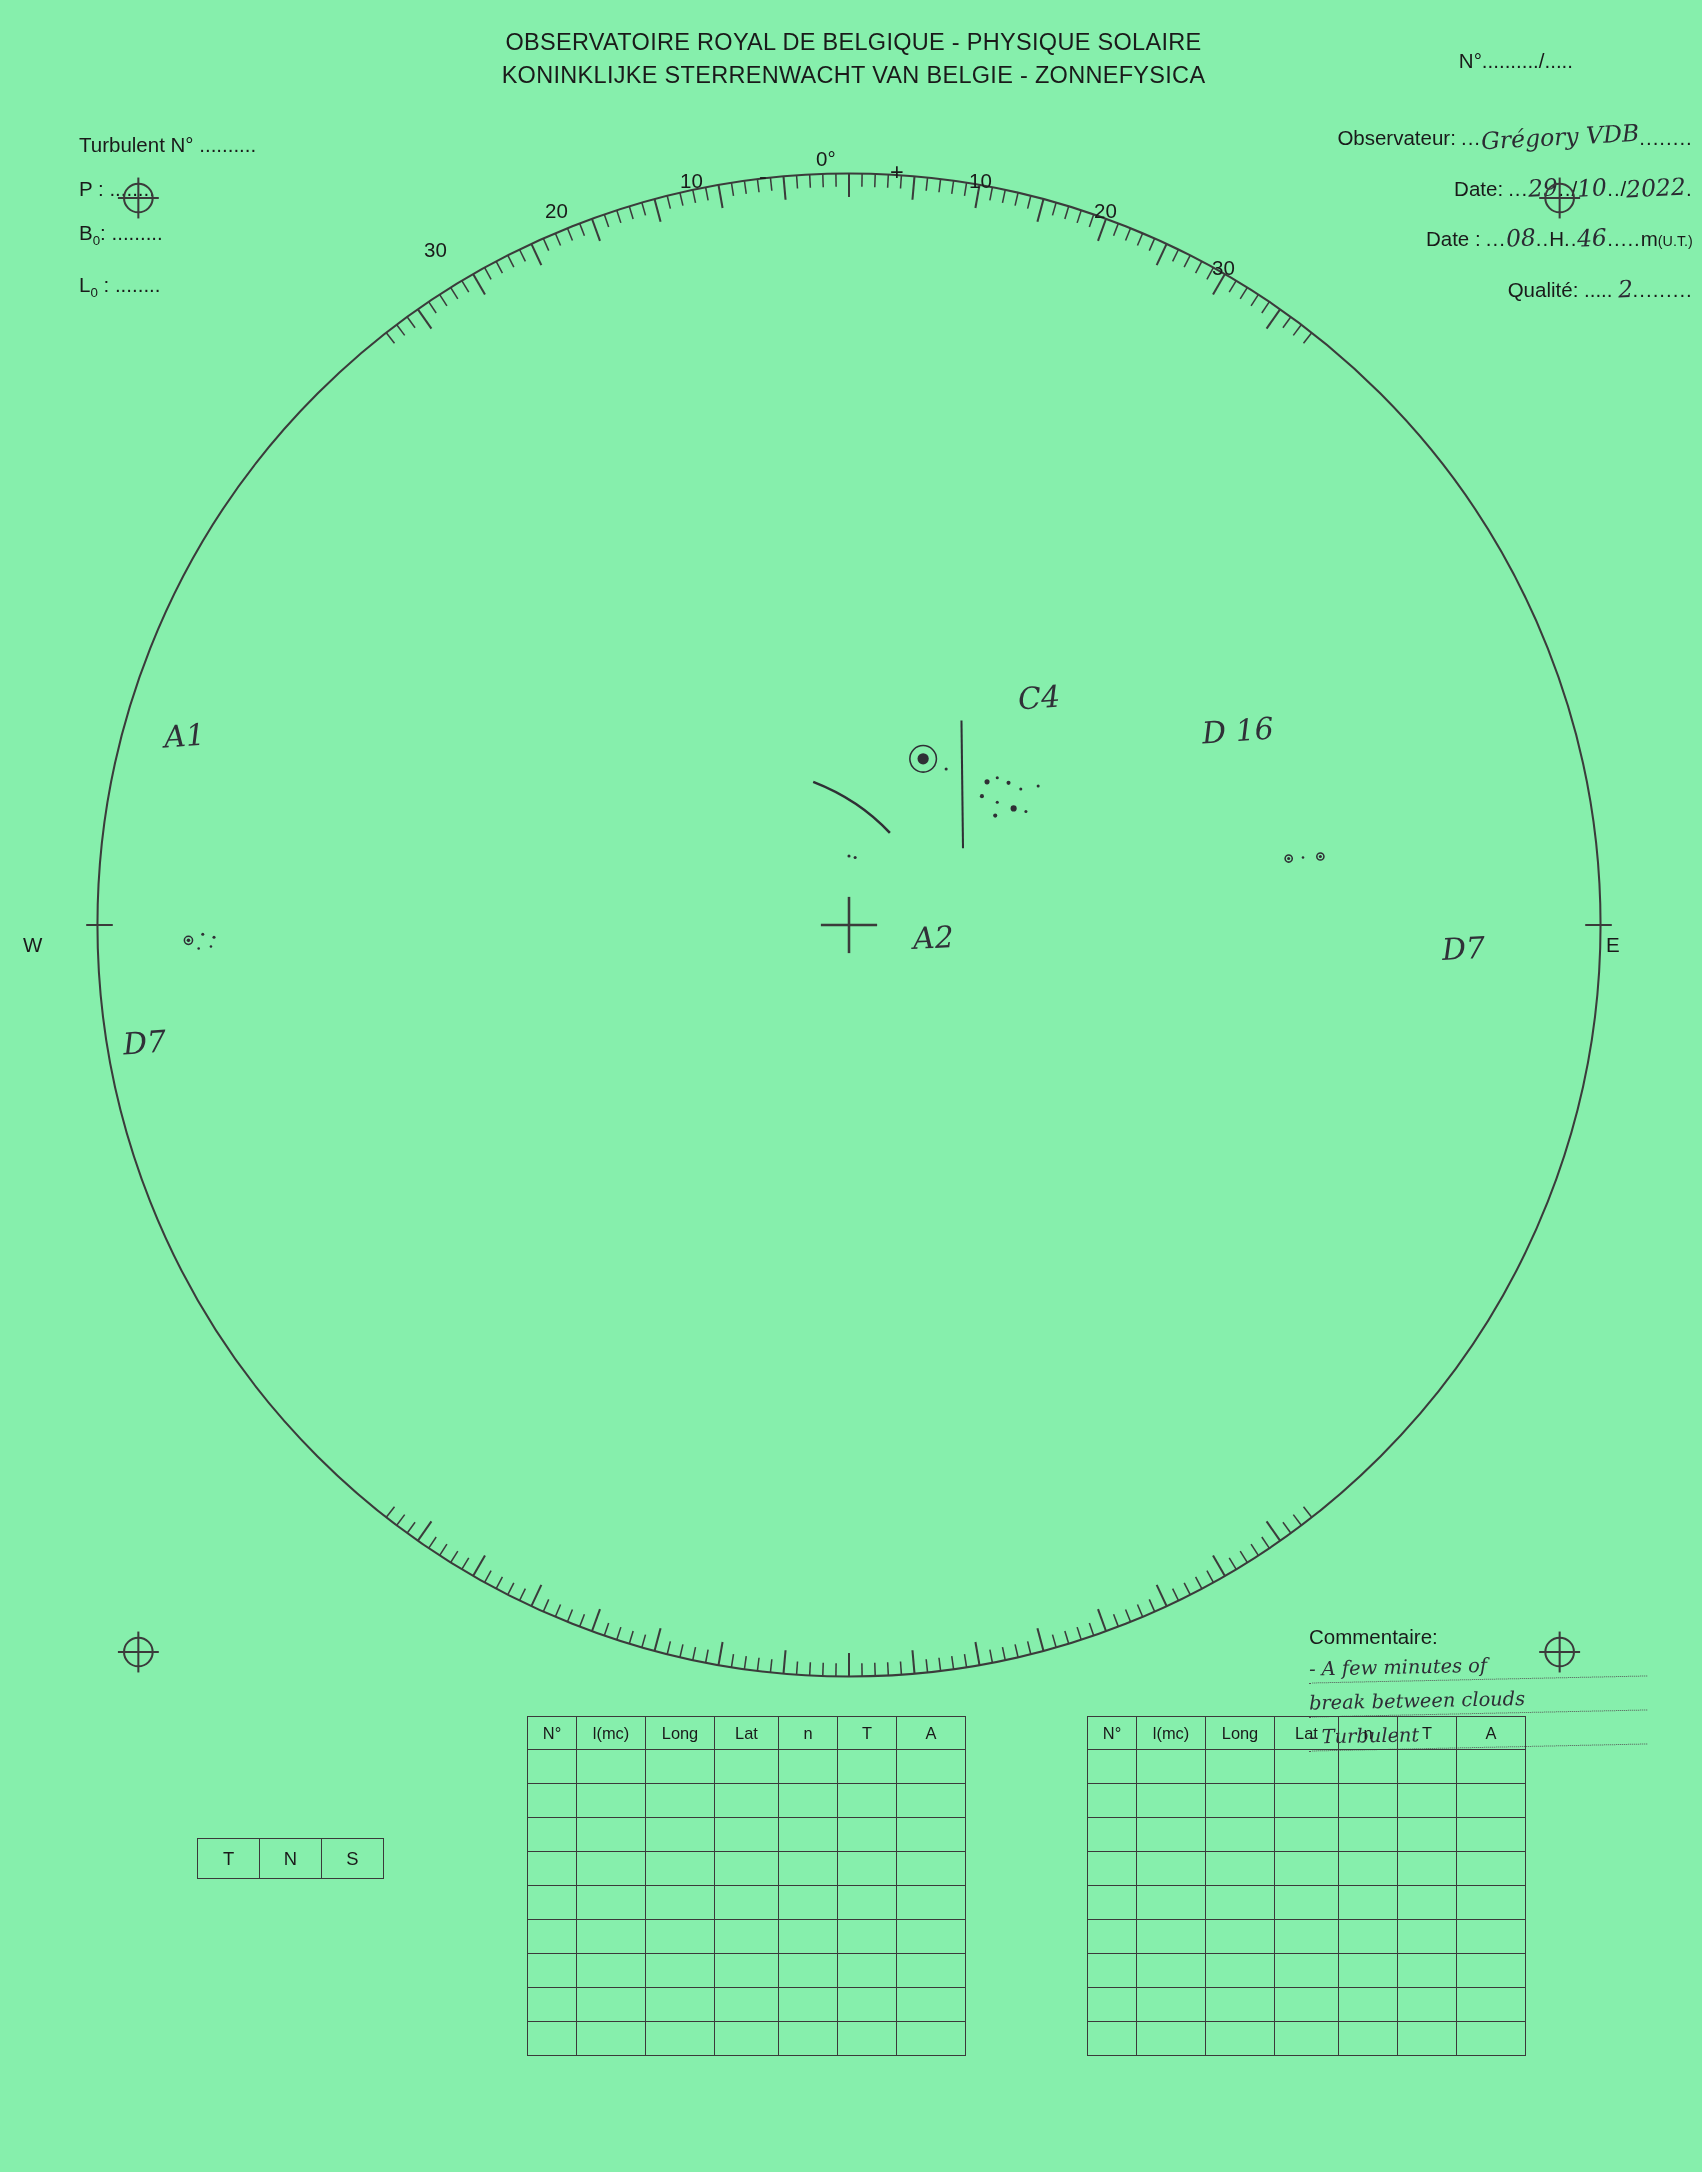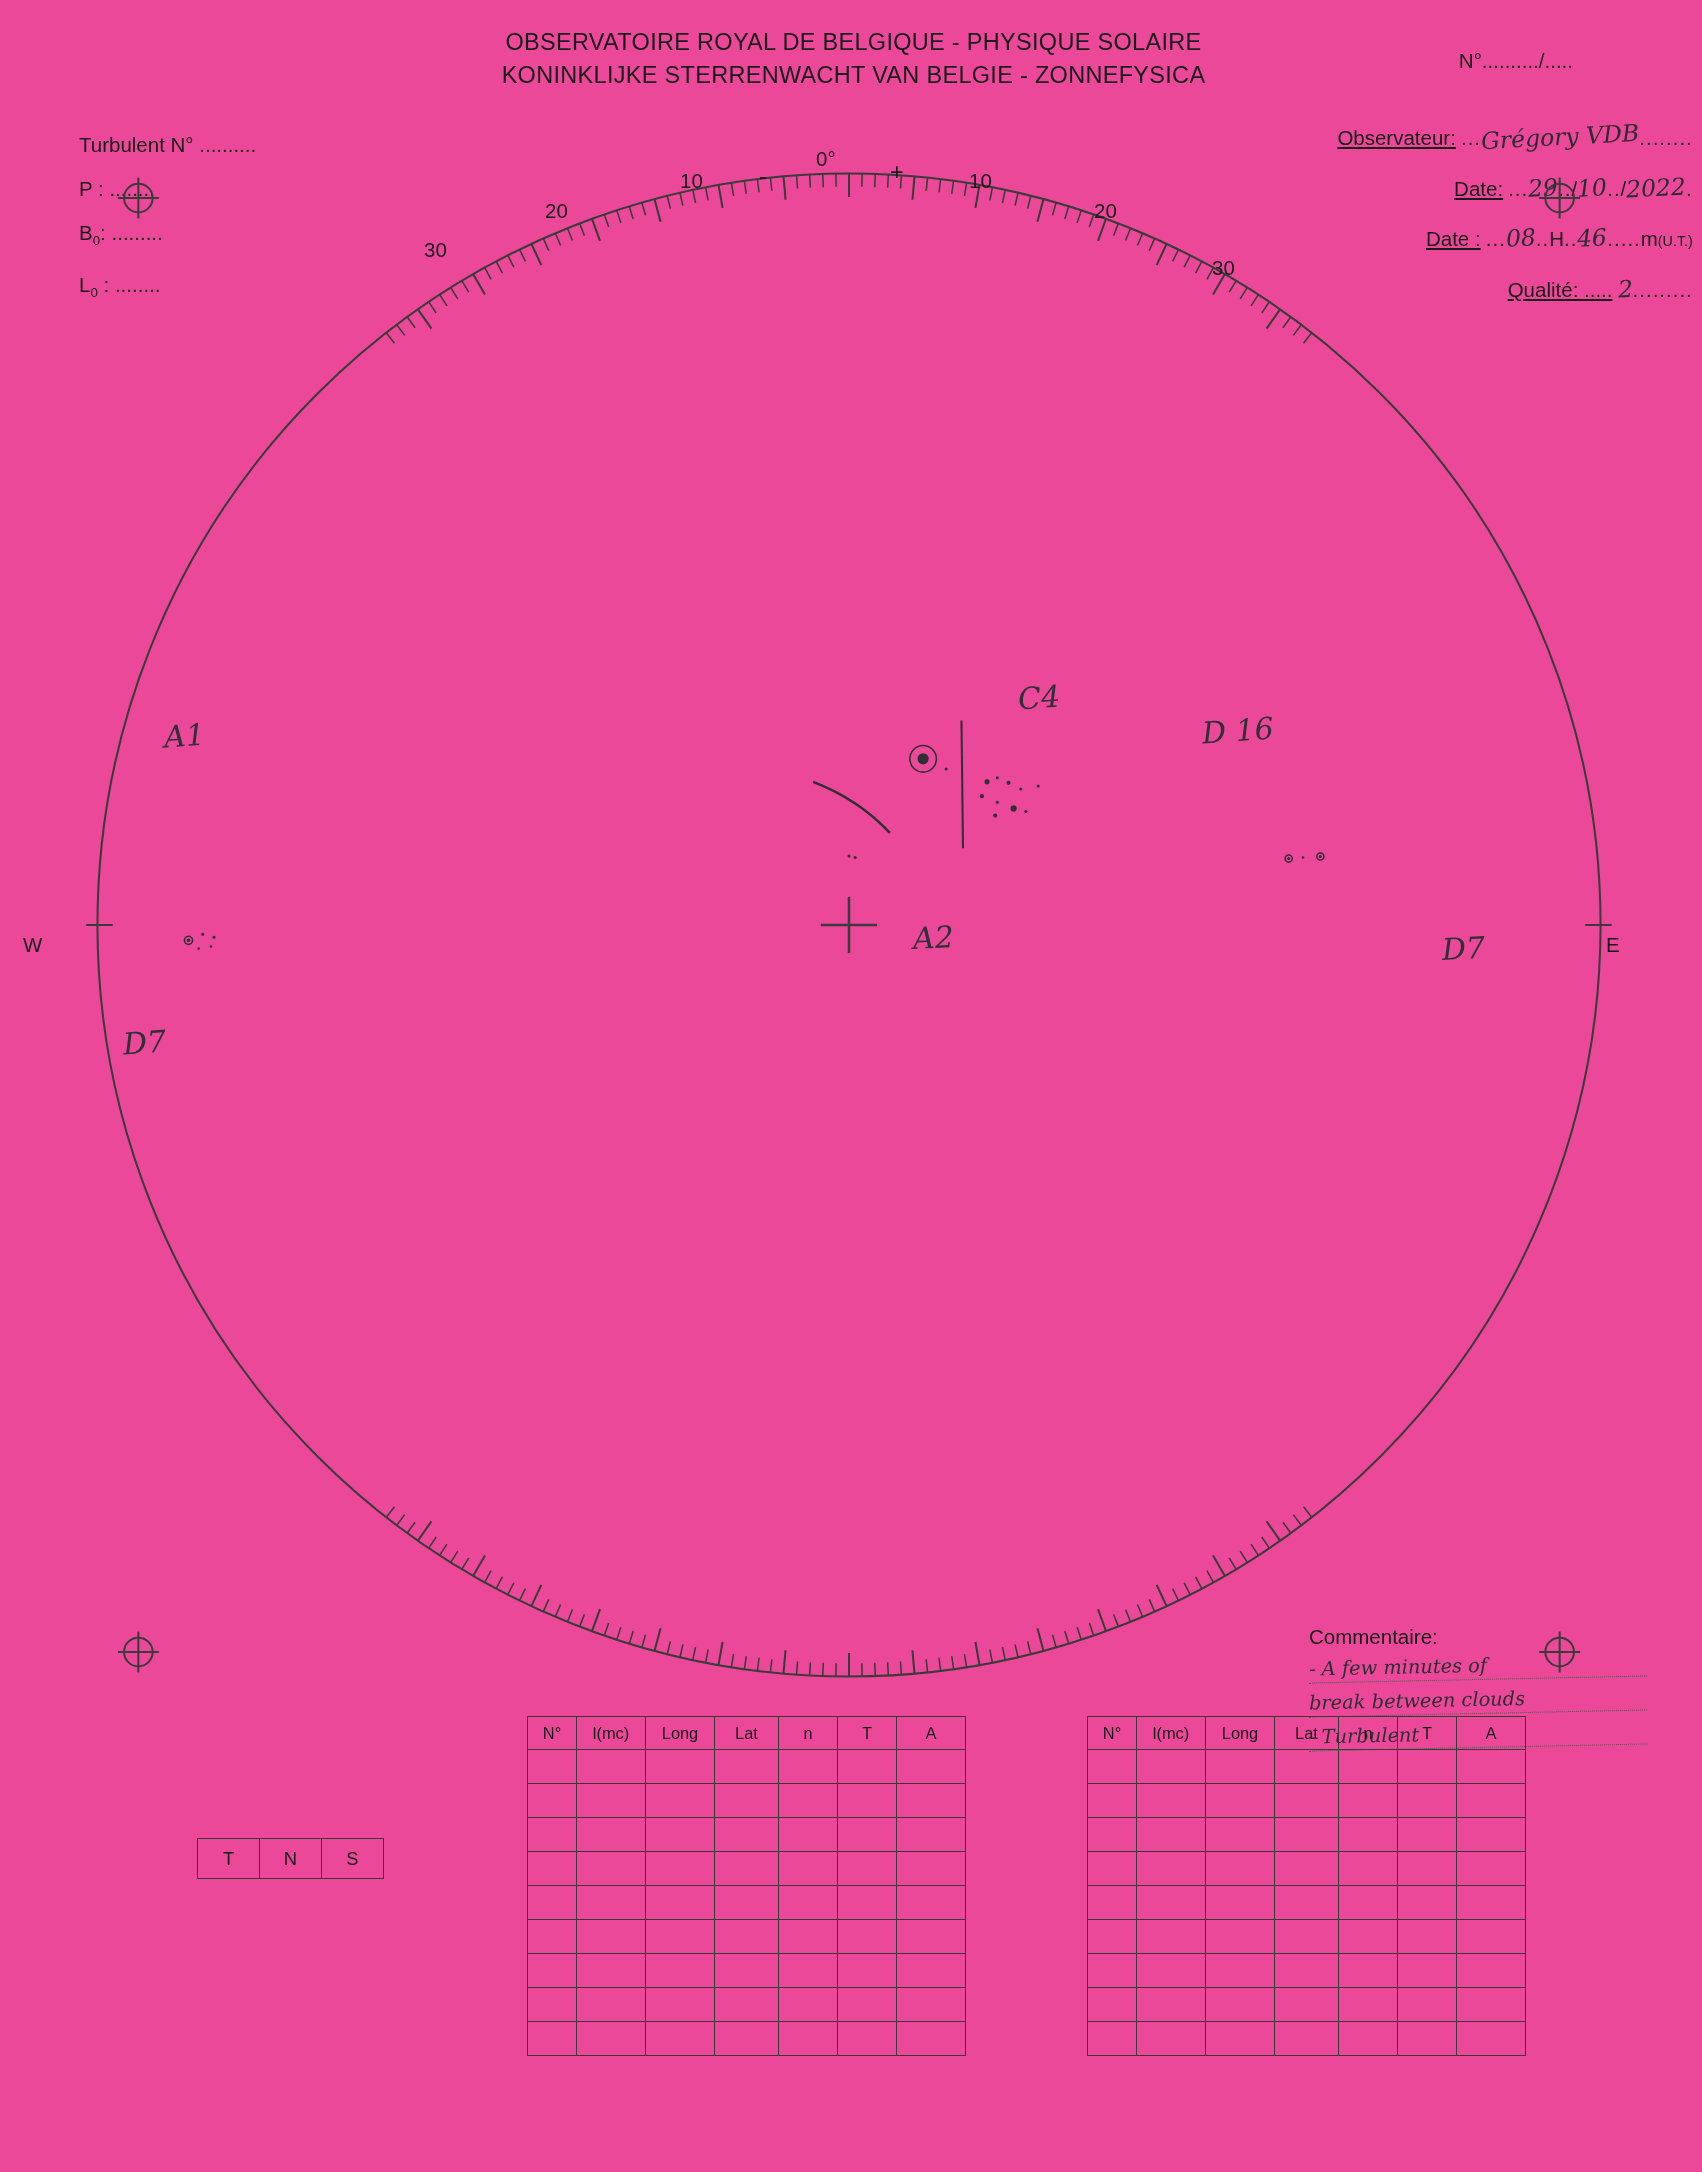--- a/index.html
+++ b/index.html
@@ -3,37 +3,37 @@
 <meta charset="utf-8">
 <style>
   html,body{margin:0;padding:0;background:#fff;}
   body{
     width:1703px;height:2172px;
     font-family:"Liberation Sans", sans-serif;
     color:#1a1a1a;
     position:relative;
     overflow:hidden;
   }
-  .sheet{position:absolute;left:0;top:0;width:1703px;height:2172px;background:#ec4899;}
+  .sheet{position:absolute;left:0;top:0;width:1703px;height:2172px;background:#86efac;}
 
   
   .title-block{position:absolute;left:378px;top:25.6px;width:951px;text-align:center;}
   .title-line{font-size:23.5px;letter-spacing:0.3px;line-height:33px;white-space:nowrap;}
 
   .rot-no{position:absolute;right:130px;top:49px;font-size:20.5px;white-space:nowrap;}
 
   
   .params{position:absolute;left:79px;top:123px;font-size:20.5px;line-height:44px;}
   .params .row{white-space:nowrap;}
   .params sub{font-size:13.3px;}
 
   
   .obsblock{position:absolute;right:10.2px;top:123px;width:511px;font-size:20.5px;}
   .obsblock .row{display:flex;justify-content:flex-end;align-items:baseline;white-space:nowrap;margin-bottom:22.5px;}
-  .obsblock .lab{margin-right:5.1px;text-decoration:underline;}
+  .obsblock .lab{margin-right:5.1px;}
   .hand{
     font-family:"DejaVu Serif", serif;
     font-style:italic;
     color:#2b2b33;
     font-size:23.5px;
     transform:rotate(-3deg);
     display:inline-block;
   }
   .dots{letter-spacing:1px;}
   .ut{font-size:14.3px;}

